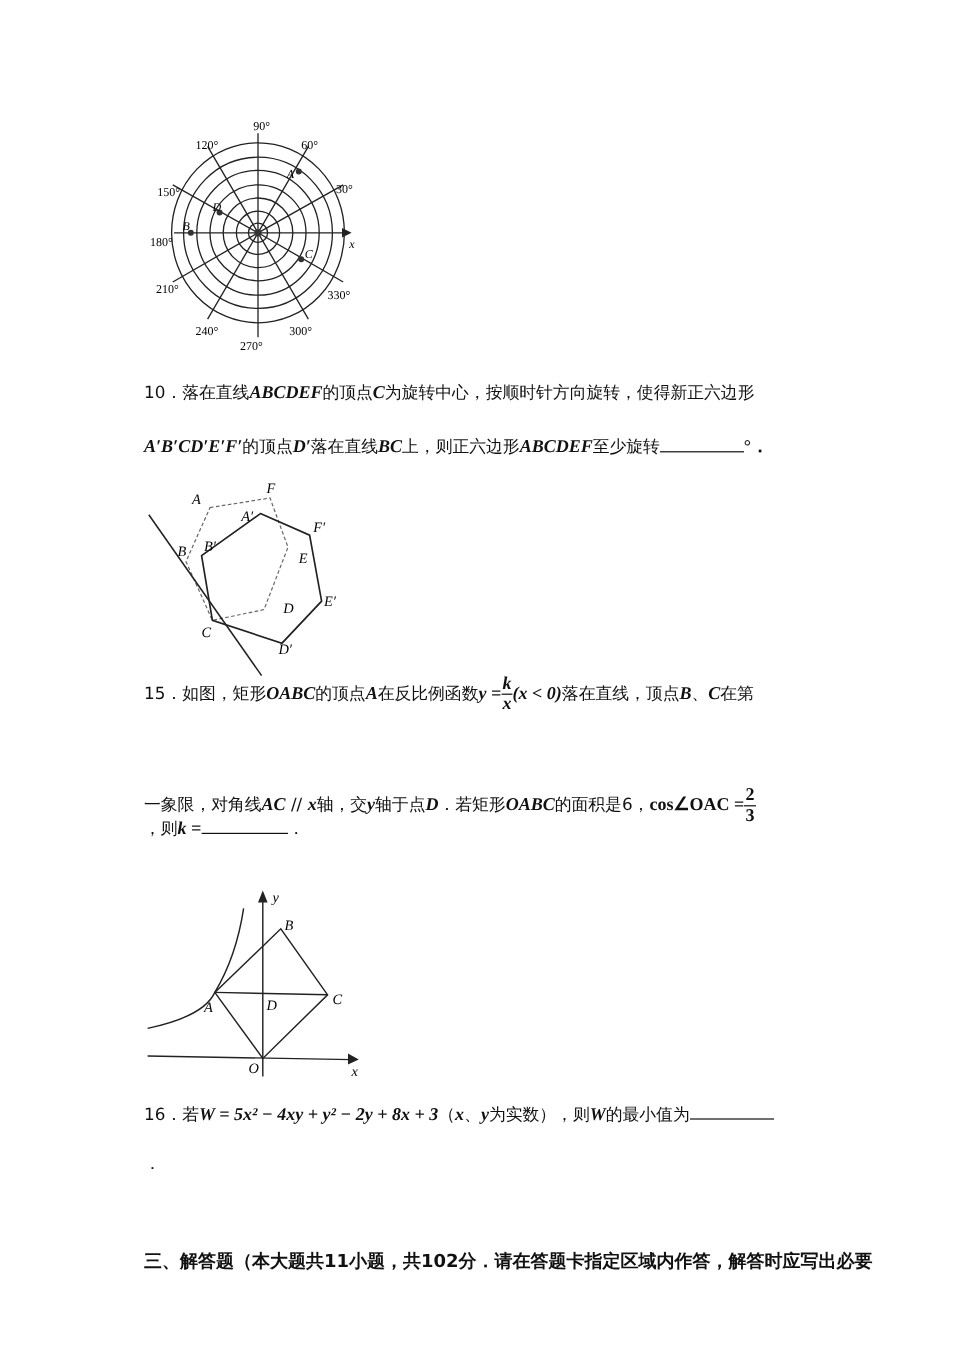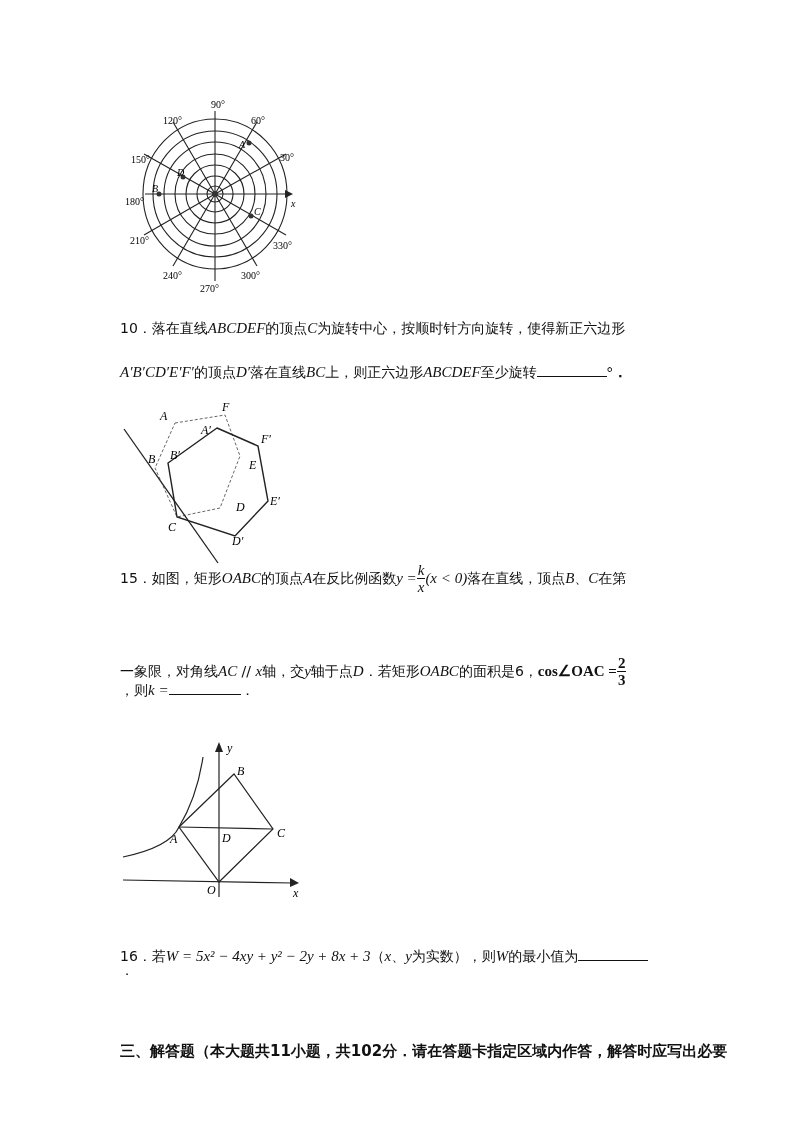--- a/index.html
+++ b/index.html
@@ -1,20 +1,20 @@
 <!DOCTYPE html>
 <html><head>
 <meta charset="utf-8">
 <style>
   html, body { margin: 0; padding: 0; background: #ffffff; }
   body { width: 794px; height: 1123px; position: relative; overflow: hidden;
          font-family: "DejaVu Sans", sans-serif; color: #111; }
   .abs { position: absolute; }
   .line { position: absolute; left: 120px; font-size: 14px; white-space: nowrap; line-height: 20px; }
-  .m { font-family: "Liberation Serif", serif; font-weight: normal; font-style: italic; font-size: 15px; }
+  .m { font-family: "Liberation Serif", serif; font-weight: bold; font-style: italic; font-size: 15px; }
   .mr { font-family: "Liberation Serif", serif; font-weight: bold; font-size: 15px; }
   .blank { display: inline-block; border-bottom: 1px solid #111; vertical-align: baseline; height: 14px; }
   .frac { display: inline-block; vertical-align: middle; text-align: center; font-family: "Liberation Serif", serif; font-weight: bold; font-size: 15px; line-height: 16px; }
   .frac .num { display: block; border-bottom: 1px solid #111; padding: 0 1px; }
   .frac .den { display: block; }
   .bold-heading { font-weight: bold; font-size: 15px; }
   svg text { font-family: "Liberation Serif", serif; font-style: italic; }
   svg text.deg { font-style: normal; font-size: 10px; }
 </style>
 </head>
@@ -113,20 +113,20 @@
   <line x1="64" y1="90" x2="158" y2="92" stroke="#222" stroke-width="1.2"></line>
   <text x="112" y="15" font-size="12">y</text>
   <text x="122" y="38" font-size="12">B</text>
   <text x="55" y="106" font-size="12">A</text>
   <text x="107" y="105" font-size="12">D</text>
   <text x="162" y="100" font-size="12">C</text>
   <text x="92" y="157" font-size="12">O</text>
   <text x="178" y="160" font-size="12">x</text>
 </svg>
 
-<div class="line" style="top:946px">
+<div class="line" style="top:918px">
   <span>16．</span><span>若</span><span class="m">W = 5x² − 4xy + y² − 2y + 8x + 3</span><span>（</span><span class="m">x</span><span>、</span><span class="m">y</span><span>为实数），则</span><span class="m">W</span><span>的最小值为</span><span class="blank" style="width:70px"></span>
 </div>
 <div class="line" style="top:960px">
   <span>．</span>
 </div>
 
 <div class="line bold-heading" style="top:1041px">三、解答题（本大题共11小题，共102分．请在答题卡指定区域内作答，解答时应写出必要</div>
 
 </body></html>

